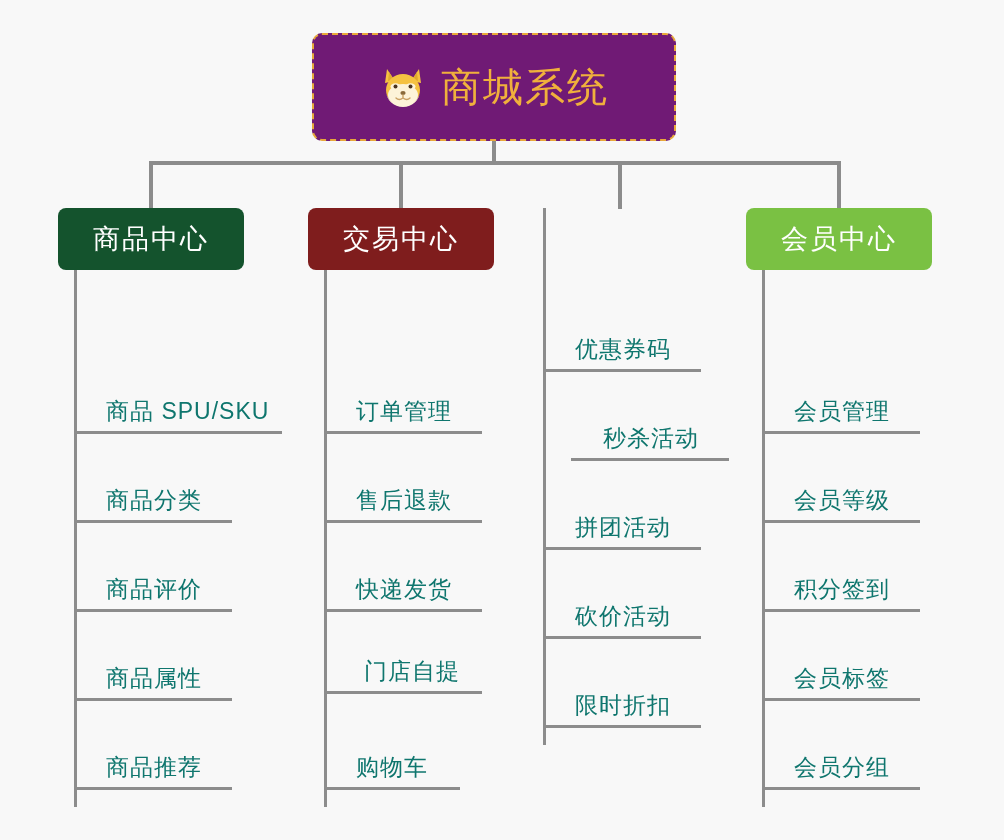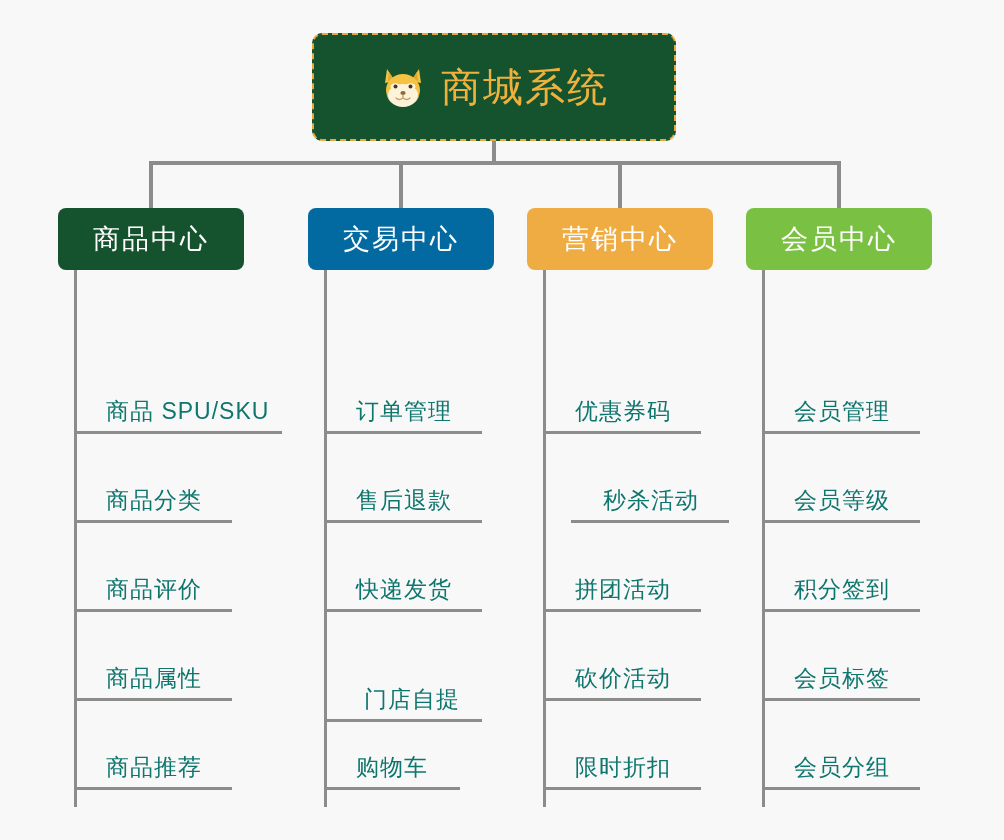--- a/index.html
+++ b/index.html
@@ -21,21 +21,21 @@
   }
 
   
   .root-node {
     position: absolute;
     left: 312px;
     top: 33px;
     width: 364px;
     height: 108px;
     box-sizing: border-box;
-    background: #14532d;
+    background: #701a75;
     border: 2px dashed #e8a93a;
     border-radius: 10px;
     display: flex;
     align-items: center;
     justify-content: center;
     gap: 14px;
   }
   .root-emoji {
     font-size: 42px;
     line-height: 1;
@@ -142,38 +142,35 @@
       <div class="leaf-item" style="top:126px; width:208px;"><span>商品 SPU/SKU</span></div>
       <div class="leaf-item" style="top:215px; width:158px;"><span>商品分类</span></div>
       <div class="leaf-item" style="top:393px; width:158px;"><span>商品属性</span></div>
       <div class="leaf-item" style="top:304px; width:158px;"><span>商品评价</span></div>
       <div class="leaf-item" style="top:482px; width:158px;"><span>商品推荐</span></div>
 
     </div>
   </div>
 
   <div class="column" style="left:308px; width:186px;">
-    <div class="cat-header" style="background:#0369a1; width:186px;">
+    <div class="cat-header" style="background:#7f1d1d; width:186px;">
       <span>交易中心</span>
     </div>
     <div class="leaf-wrap" style="height:570px;">
       <div class="leaf-spine" style="height:537px;"></div>
       <div class="leaf-item" style="top:126px; width:158px;"><span>订单管理</span></div>
       <div class="leaf-item" style="top:215px; width:158px;"><span>售后退款</span></div>
       <div class="leaf-item" style="top:304px; width:158px;"><span>快递发货</span></div>
-      <div class="leaf-item" style="top:414px; width:158px;padding-left:40px;"><span>门店自提</span></div>
+      <div class="leaf-item" style="top:386px; width:158px;padding-left:40px;"><span>门店自提</span></div>
       <div class="leaf-item" style="top:482px; width:136px;"><span>购物车</span></div>
 
     </div>
   </div>
 
   <div class="column" style="left:527px; width:186px;">
-    <div class="cat-header" style="background:#eeac42; width:186px;">
-      <span>营销中心</span>
-    </div>
     <div class="leaf-wrap" style="height:570px;">
       <div class="leaf-spine" style="height:537px;"></div>
       <div class="leaf-item" style="top:126px; width:158px;"><span>优惠券码</span></div>
       <div class="leaf-item" style="top:215px; width:158px;margin-left:28px;"><span>秒杀活动</span></div>
       <div class="leaf-item" style="top:304px; width:158px;"><span>拼团活动</span></div>
       <div class="leaf-item" style="top:393px; width:158px;"><span>砍价活动</span></div>
       <div class="leaf-item" style="top:482px; width:158px;"><span>限时折扣</span></div>
 
     </div>
   </div>

